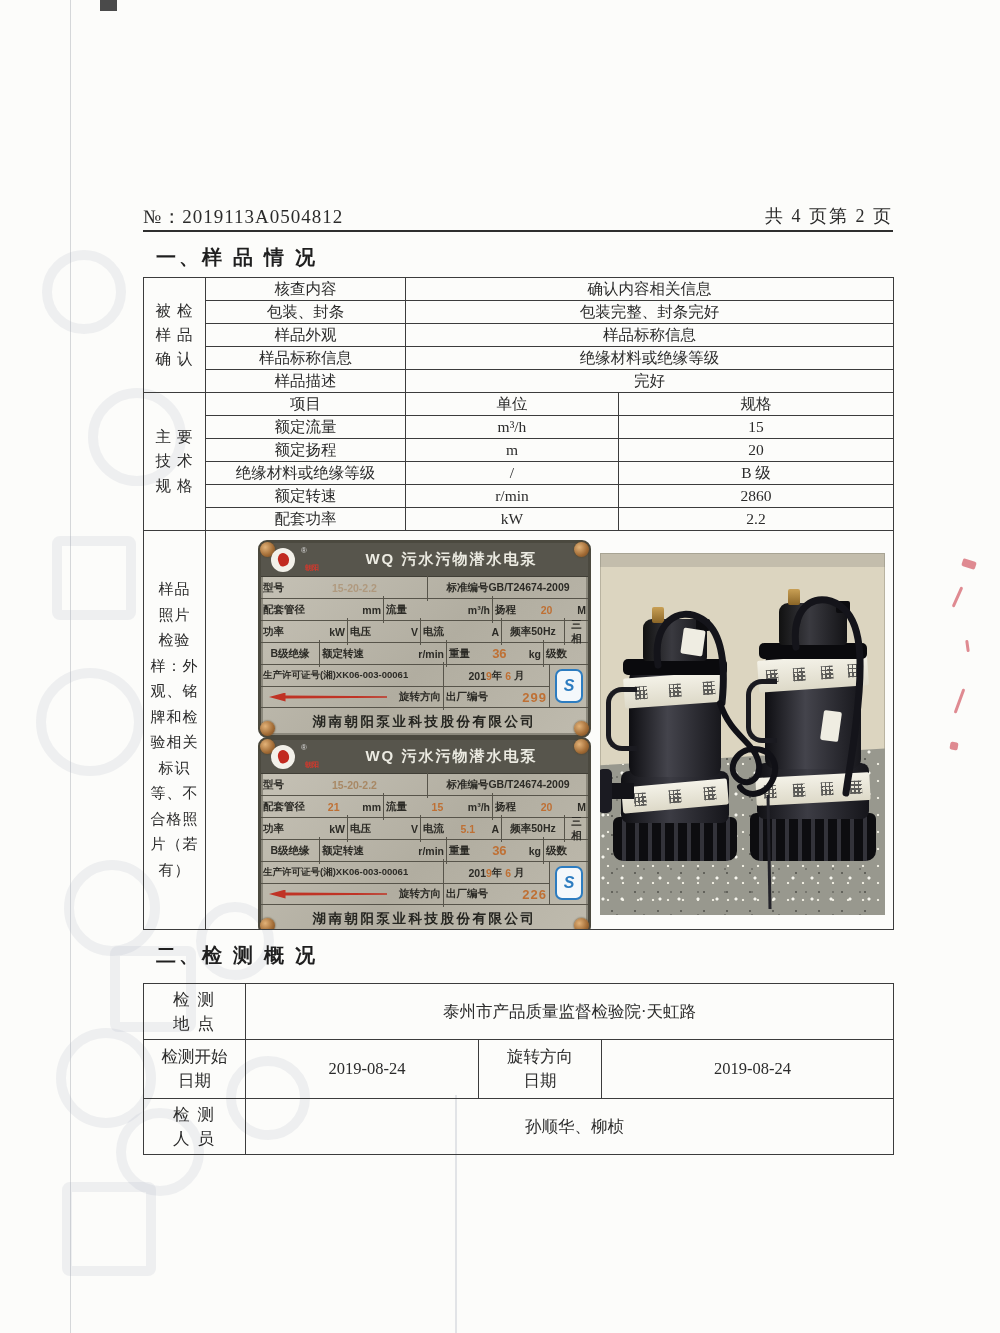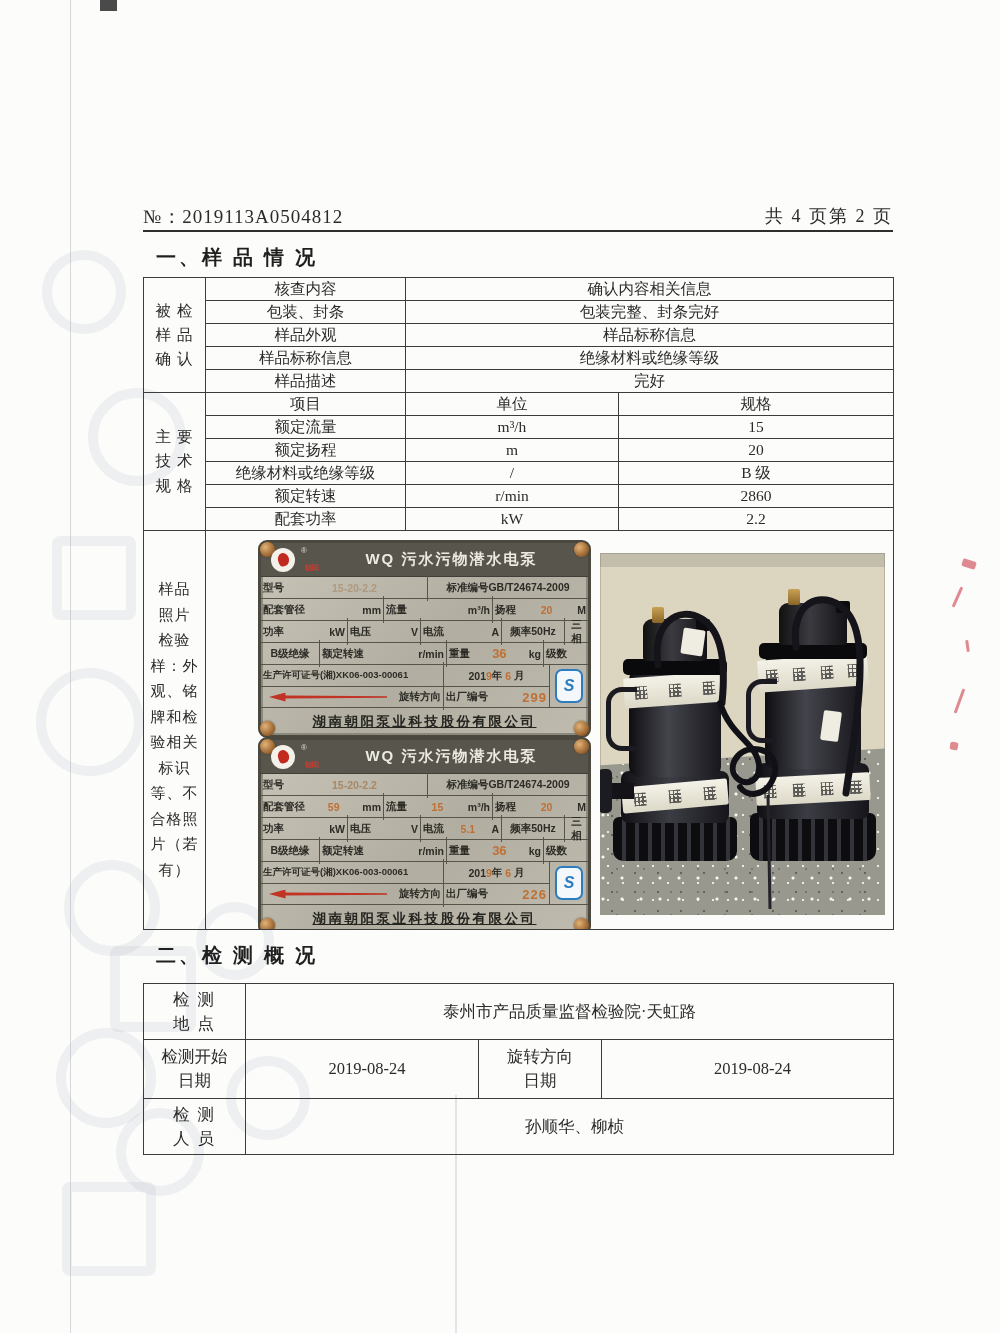--- a/index.html
+++ b/index.html
@@ -55,21 +55,21 @@
   .pcell{display:flex;align-items:center;height:100%;border-right:1px solid #57544a;padding:3px 2px;justify-content:space-between;}
   .pcell:last-child{border-right:none;}
   .phead{height:33px;background:#57554c;display:flex;align-items:center;border-bottom:1px solid #403e36;border-radius:5px 5px 0 0;}
   .plogo{position:relative;width:24px;height:24px;border-radius:50%;background:#f3f1ea;margin:0 6px 0 10px;flex:none;
     display:flex;align-items:center;justify-content:center;}
   .flame{width:11px;height:13px;background:#c22a20;border-radius:50% 50% 50% 4px;transform:rotate(-18deg);}
   .rmark{color:#ddd;font-size:8px;margin-right:2px;align-self:flex-start;margin-top:3px;}
   .brand{color:#d8372b;font-size:7px;font-weight:bold;align-self:flex-end;margin:0 4px 3px -4px;}
   .ptitle{color:#ecebe2;font-size:15px;letter-spacing:2px;font-weight:bold;flex:1;text-align:center;padding-right:8px;}
   .pbot{height:27px;display:flex;align-items:center;justify-content:center;
-    font-size:13.5px;font-weight:bold;letter-spacing:2.5px;color:#252520;text-decoration:underline;}
+    font-size:13.5px;font-weight:bold;letter-spacing:2.5px;color:#252520;}
   .stamp{color:#bf7034;font-weight:bold;}
   .faint{color:rgba(160,115,70,.45);font-weight:bold;}
   .lic-block{display:flex;height:42px;border-bottom:1px solid #57544a;}
   .lic-left{flex:1;display:flex;flex-direction:column;}
   .lic-r1{display:flex;align-items:center;height:21px;border-bottom:1px solid #57544a;font-size:9.5px;font-weight:bold;}
   .lic-r2{display:flex;align-items:center;height:20px;font-size:10.5px;font-weight:bold;}
   .smark-cell{width:38px;border-left:1px solid #57544a;display:flex;align-items:center;justify-content:center;}
   .smark{width:24px;height:30px;background:#f4f8fb;border:2px solid #2c7cc0;border-radius:7px;
     color:#2c7cc0;font-size:16px;font-weight:bold;display:flex;align-items:center;justify-content:center;font-style:italic;}
   .arrow{width:118px;height:9px;background:#c03325;margin-left:6px;
@@ -348,21 +348,21 @@
                   <span class="faint" style="color:rgba(160,115,70,.7)">15-20-2.2</span>
                   <span></span>
                 </div>
             <div class="pcell" style="flex:1;justify-content:center;">
                   <span>标准编号GB/T24674-2009</span>
                 </div>
           </div>
           <div class="prow">
             <div class="pcell" style="width:118px;">
                   <span>配套管径</span>
-                  <span class="stamp">59</span>
+                  <span class="stamp">21</span>
                   <span>mm</span>
                 </div>
             <div class="pcell" style="width:104px;">
                   <span>流量</span>
                   <span class="stamp">15</span>
                   <span>m³/h</span>
                 </div>
             <div class="pcell" style="flex:1;">
                   <span>扬程</span>
                   <span class="stamp">20</span>

